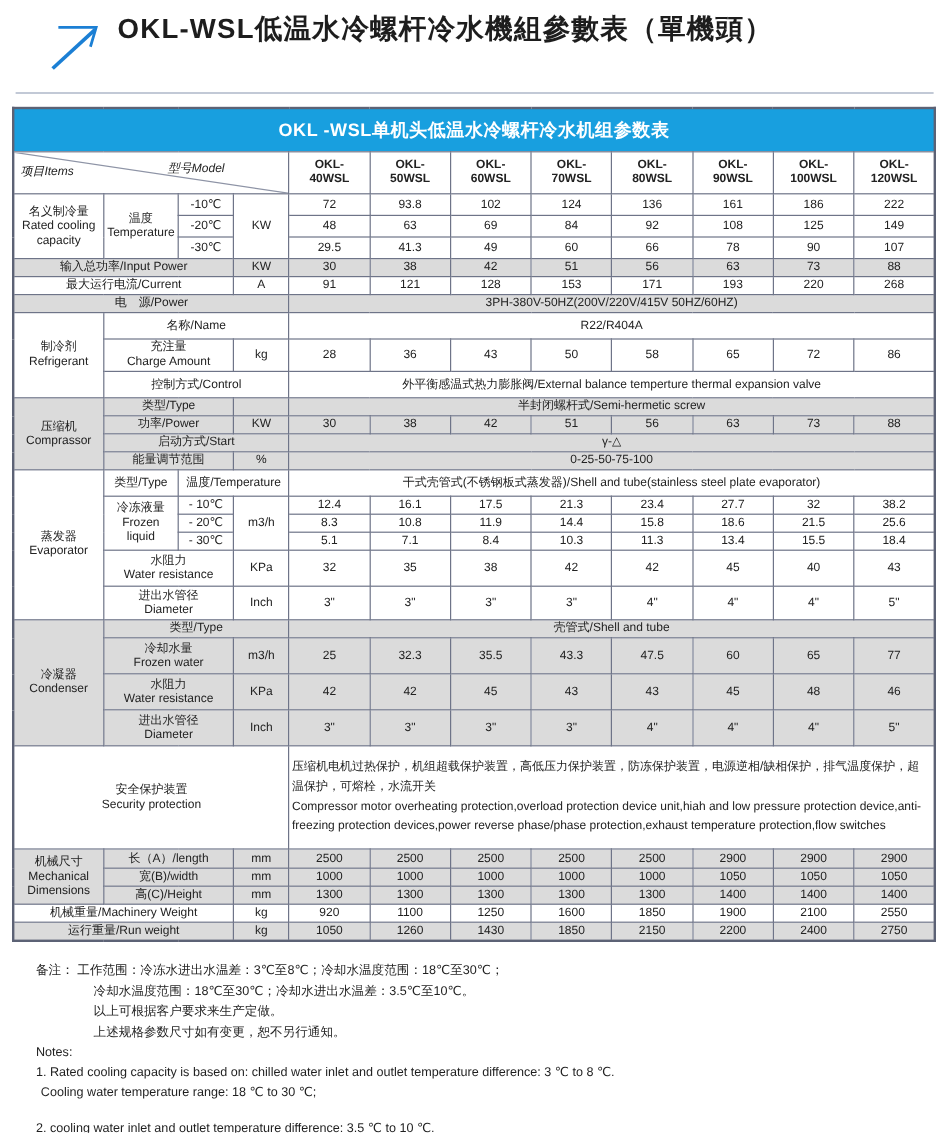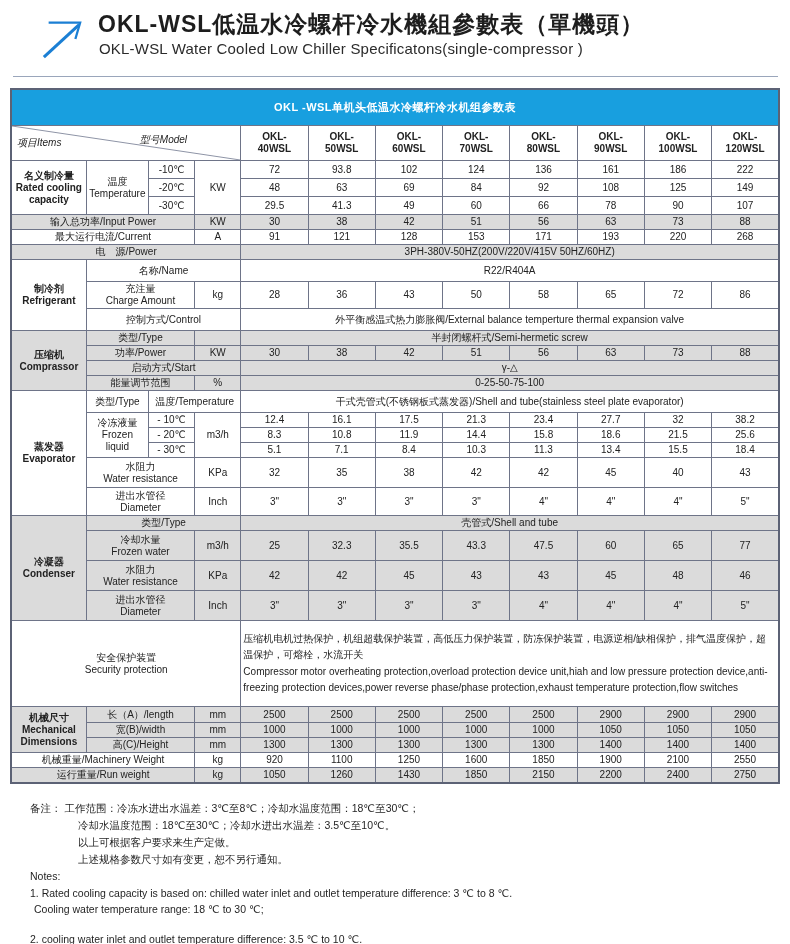--- a/index.html
+++ b/index.html
@@ -14,25 +14,25 @@
   .titles h1{margin:0;font-size:23px;font-weight:bold;color:#1d1d1d;letter-spacing:1px;line-height:1.2;}
   .titles h2{margin:1px 0 0 1px;font-size:15px;font-weight:normal;color:#2b2b2b;letter-spacing:.2px;}
   .divider{border:none;border-top:1px solid #9aa6bb;margin:13px 12px 0 13px;}
 
   
   table.spec{border-collapse:collapse;table-layout:fixed;width:770px;margin:11px auto 0;border:2px solid #5c6275;}
   table.spec td{
     border:1px solid #6e7488;font-size:10px;line-height:1.2;text-align:center;
     vertical-align:middle;padding:1px 2px;color:#222;overflow:hidden;word-wrap:break-word;
   }
-  tr.blue td{background:#189fdf;color:#fff;font-size:11px;font-weight:bold;letter-spacing:.5px;height:33px;}
+  tr.blue td{background:#189fdf;color:#fff;font-size:15px;font-weight:bold;letter-spacing:.5px;height:33px;}
   tr.gray td{background:#dbdbdb;}
   .pre{white-space:pre-line;}
   .model-cell{font-weight:bold;font-size:10.5px;line-height:1.25;white-space:pre-line;color:#2a2a2a;}
-  .grp{font-size:10px;font-weight:bold;}
+  .grp{font-size:10px;}
   .lbl{font-size:10px;}
   .unit{font-size:10px;}
   .v{font-size:10px;}
   .merged{font-size:10px;}
   .sec-cell{text-align:left;vertical-align:middle;padding:5px 8px;}
   .sec-cell div{font-size:10px;line-height:1.62;text-align:left;}
   
   .corner{position:relative;padding:0;height:32px;font-style:italic;}
   .corner svg.diag{position:absolute;left:0;top:0;width:100%;height:100%;}
   .corner .c-items{position:absolute;left:5px;top:50%;transform:translateY(-50%);font-size:10px;}
@@ -53,21 +53,20 @@
 
 <div class="header">
   <div class="arrow-wrap">
     <svg width="44" height="42" viewBox="0 0 46 44" fill="none">
       <path d="M4 42 L41 8" stroke="#1b7fd4" stroke-width="3.2"></path>
       <path d="M9 6 L42 6 L37 23" stroke="#1b7fd4" stroke-width="2.4" fill="none"></path>
     </svg>
   </div>
   <div class="titles">
     <h1>OKL-WSL低温水冷螺杆冷水機組參數表（單機頭）</h1>
-    <h2>OKL-WSL Water Cooled Low Chiller Specificatons(single-compressor )</h2>
   </div>
 </div>
 <hr class="divider">
 
 <table class="spec">
   <colgroup>
     <col style="width:75px">
       <col style="width:62px">
       <col style="width:46px">
       <col style="width:46px">

